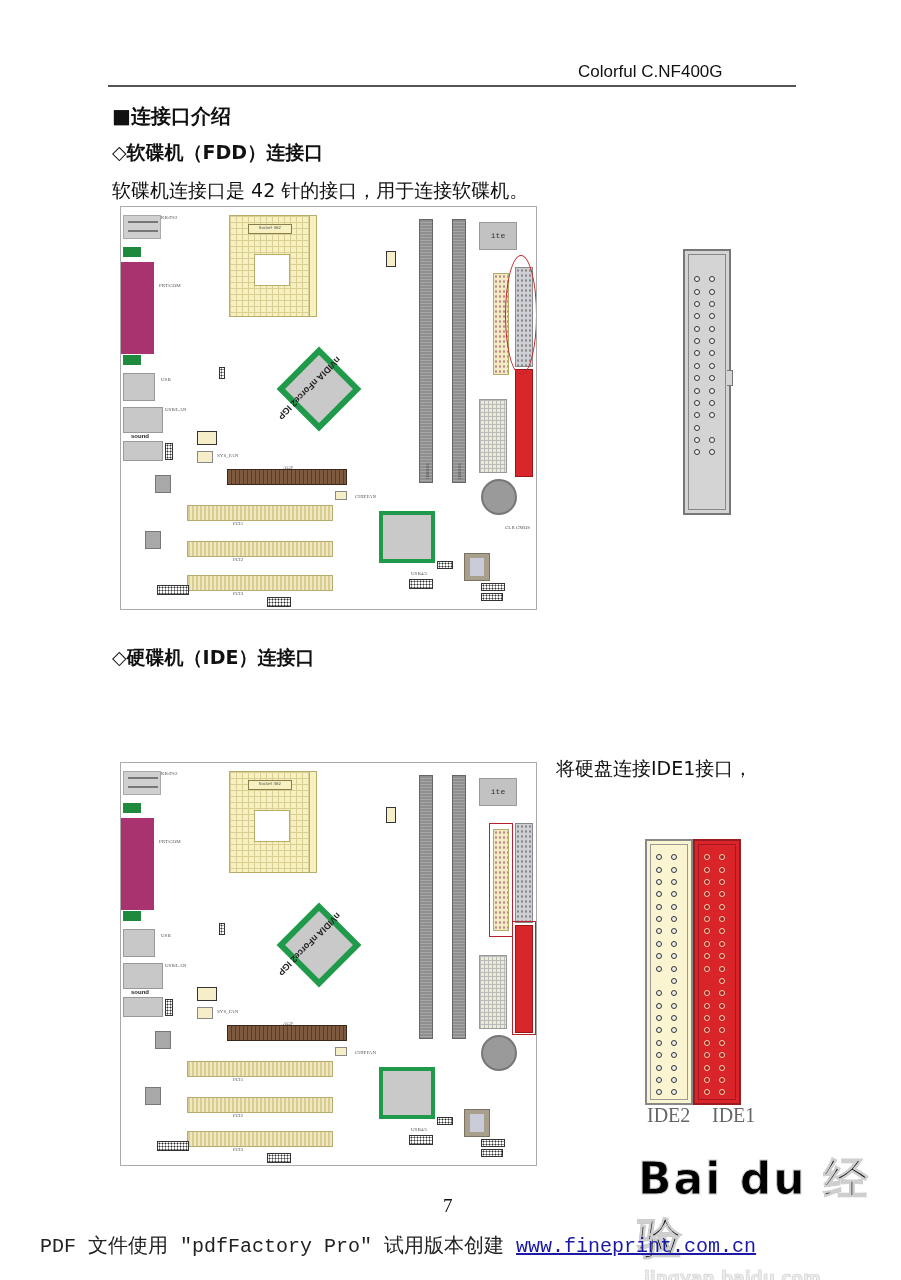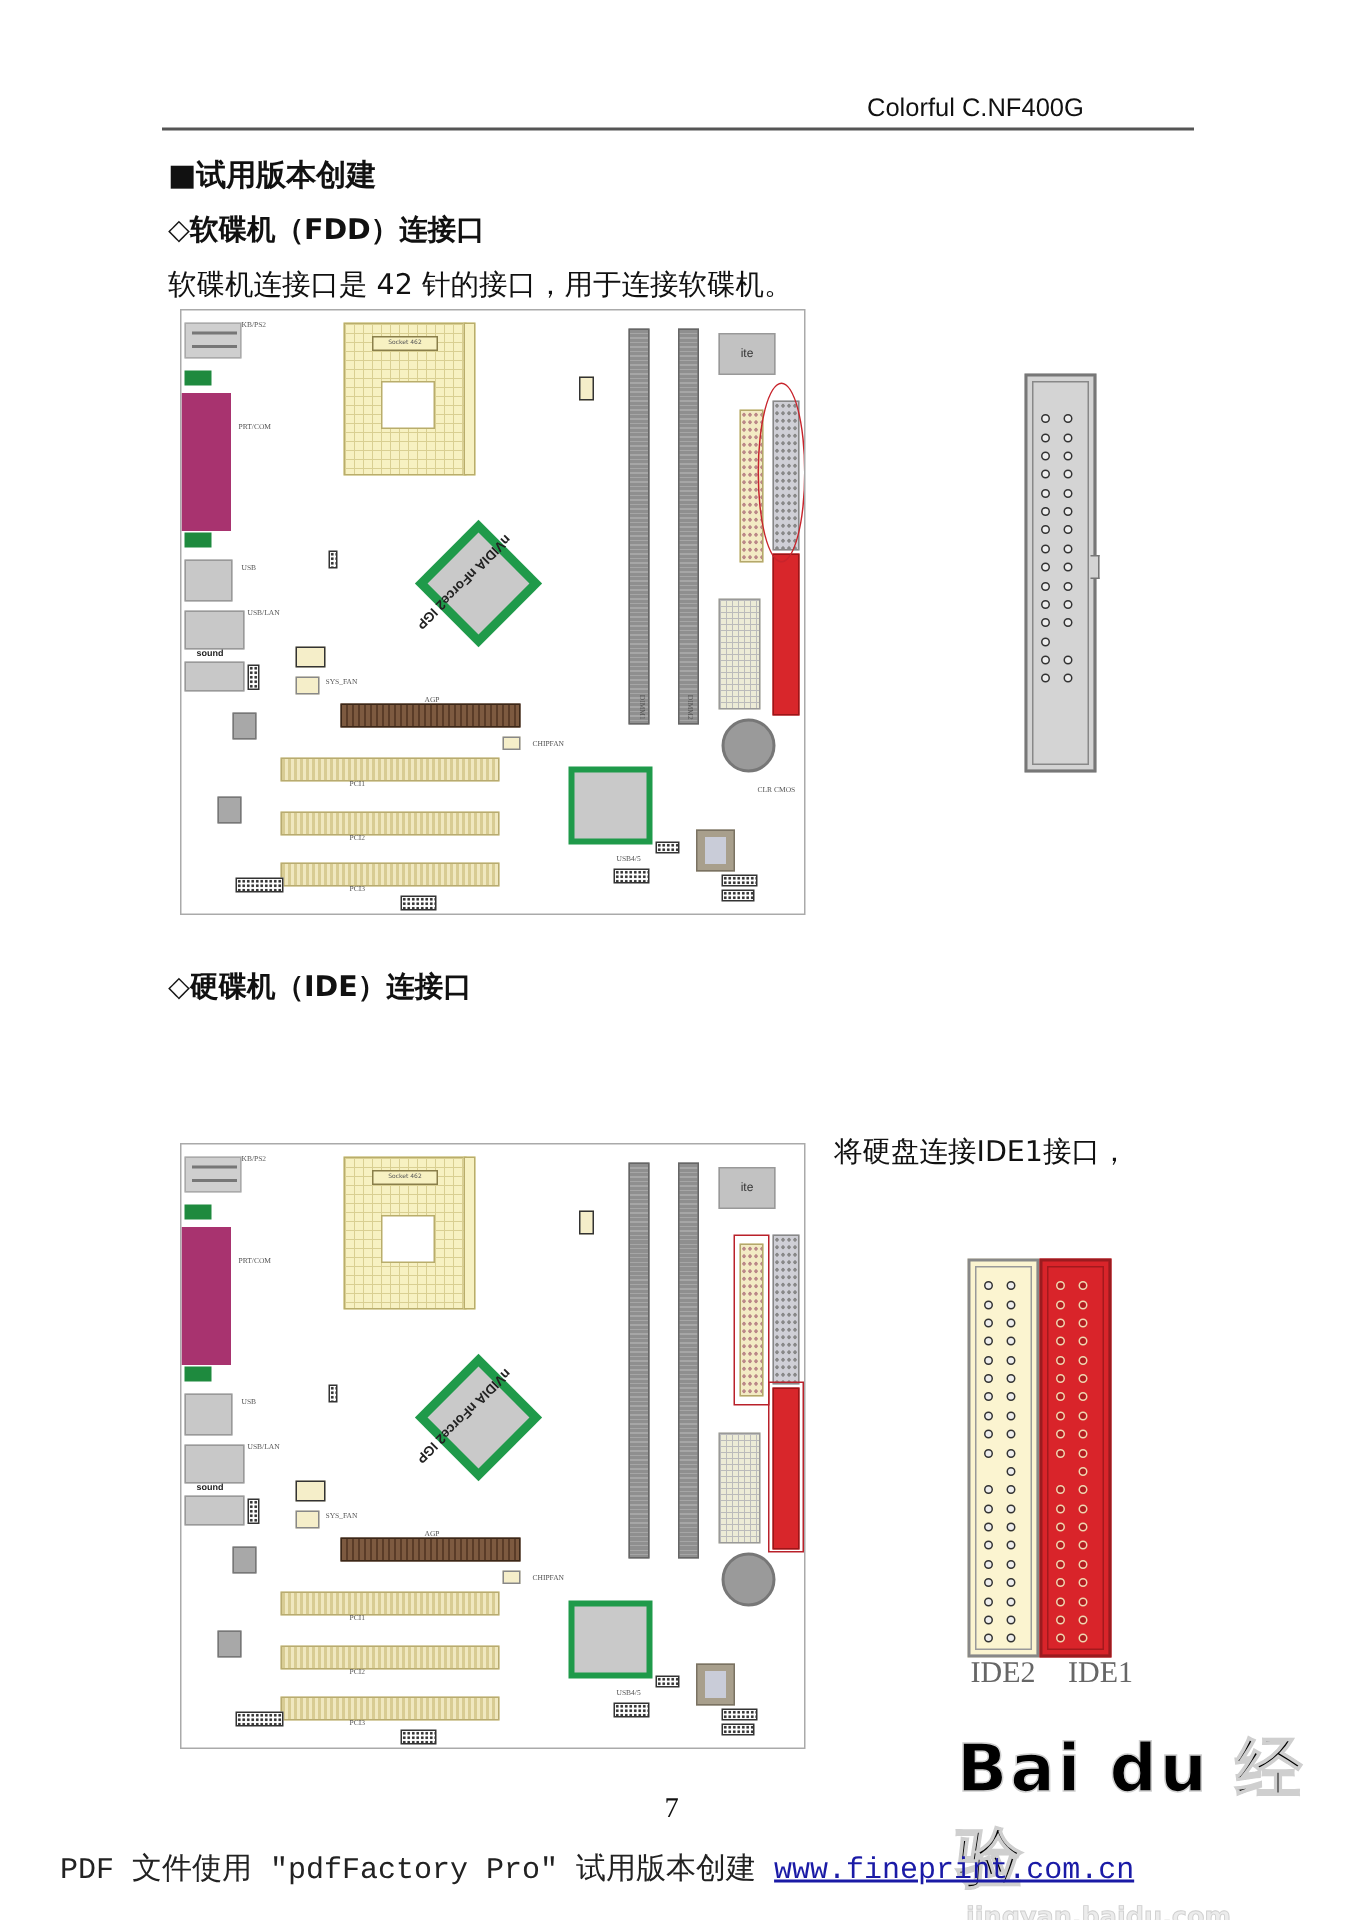--- a/index.html
+++ b/index.html
@@ -48,21 +48,21 @@
          background-image:repeating-linear-gradient(90deg,#d8cc93 0 2px,#f0e8bf 2px 4px); }
   .south { background:#1f9a4a; }
   .south-in { background:#c9c9c9; }
   .battery { background:#9a9a9a; border:2px solid #777; border-radius:50%; }
   .bios { background:#a89f8c; border:1px solid #7a7262; }
   .bios-in { background:#c9ccd8; }
   .small-ic { background:#a8a8a8; border:1px solid #777; }
   .hdr-pin { background:#fff; border:1px solid #333;
              background-image:radial-gradient(circle,#333 0.8px,transparent 1.2px); background-size:3px 3px; }
   .fan { background:#f5eec9; border:1px solid #888; }
-  .ite { background:#c2c2c2; border:1px solid #999; font-family:Liberation Sans, sans-serif; font-size:8px; text-align:center; color:#333; }
+  .ite { background:#c2c2c2; border:1px solid #999; font-family:Liberation Mono, monospace; font-size:8px; text-align:center; color:#333; }
   .highlight-ellipse { border:1.5px solid #c8242c; border-radius:50%; }
   .highlight-rect { border:1.5px solid #b9212a; }
 
   
   .fdd-fig { position:absolute; left:683px; top:249px; width:44px; height:262px;
              background:#d4d4d4; border:2px solid #777; box-shadow:inset 0 0 0 3px #d4d4d4, inset 0 0 0 4px #888; }
   .pin-grid { position:absolute; display:grid; grid-template-columns:repeat(2,9px); column-gap:6px; }
   .pin { width:6px; height:6px; border:1.4px solid #333; border-radius:50%; background:#eee; box-sizing:border-box; margin:3.2px 0; }
   .pin.blank { visibility:hidden; }
   .key-notch { position:absolute; width:5px; background:#d4d4d4; border:1px solid #777; border-left:none; }
@@ -80,21 +80,21 @@
   .wm { left:638px; top:1150px; color:#e2e2e2; font-family:"DejaVu Sans",sans-serif; }
   .wm .big { font-size:44px; font-weight:bold; letter-spacing:2px; -webkit-text-stroke:1px #cfcfcf; color:#000000; }
   .wm .small { font-size:17px; font-weight:bold; color:#ececec; -webkit-text-stroke:0.6px #cfcfcf; margin-left:6px; }
 </style>
 </head>
 <body>
 
 <div class="abs hdr-title">Colorful C.NF400G</div>
 <div class="abs hdr-rule"></div>
 
-<div class="abs h1">■试用版本创建</div>
+<div class="abs h1">■连接口介绍</div>
 <div class="abs h2">◇软碟机（FDD）连接口</div>
 <div class="abs p p1">软碟机连接口是 42 针的接口，用于连接软碟机。</div>
 
 <div class="mb" style="left:120px;top:206px;">
   <div class="c ps2" style="left:2px;top:8px;width:36px;height:22px;">
       <i style="top:5px"></i>
       <i style="top:14px"></i>
     </div>
   <div class="lbl" style="left:40px;top:8px;">KB/PS2</div>
   <div class="c port-grn" style="left:2px;top:40px;width:18px;height:10px;"></div>

